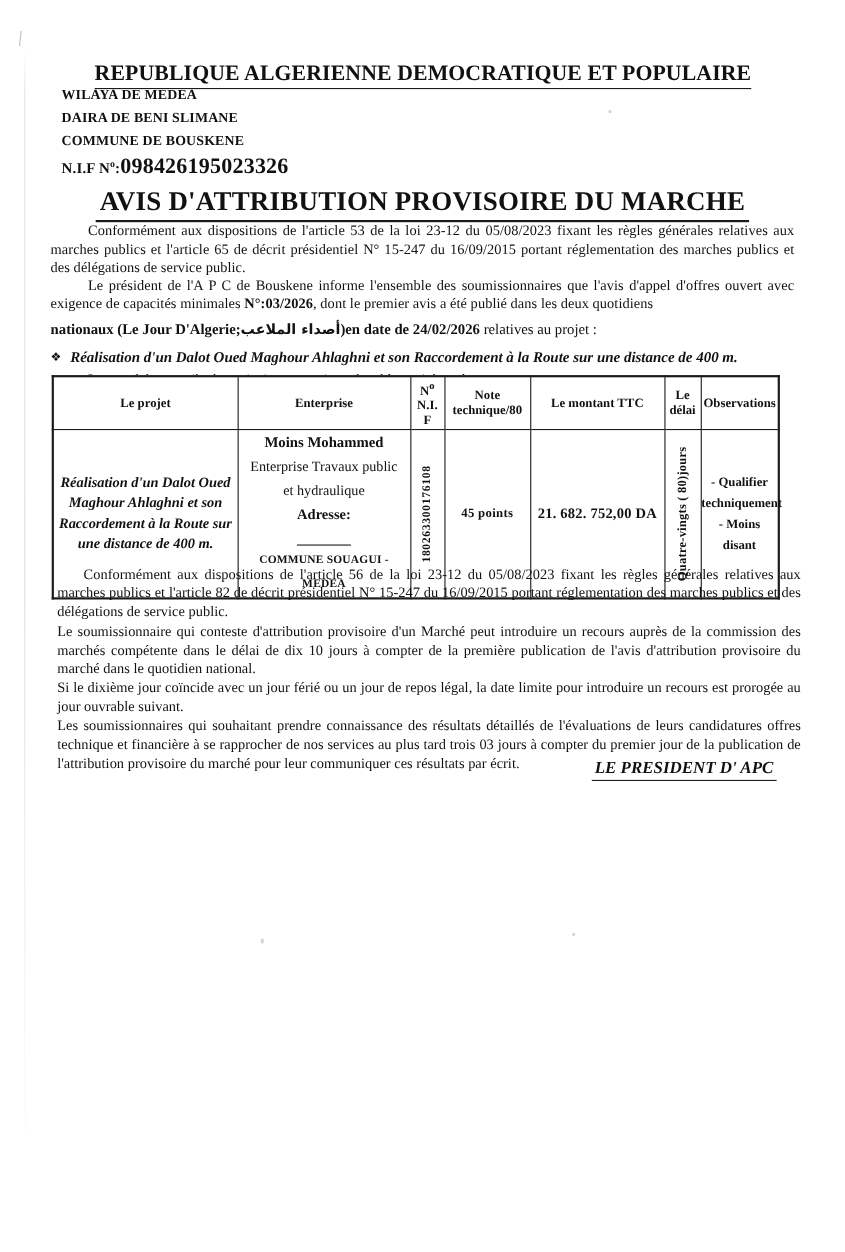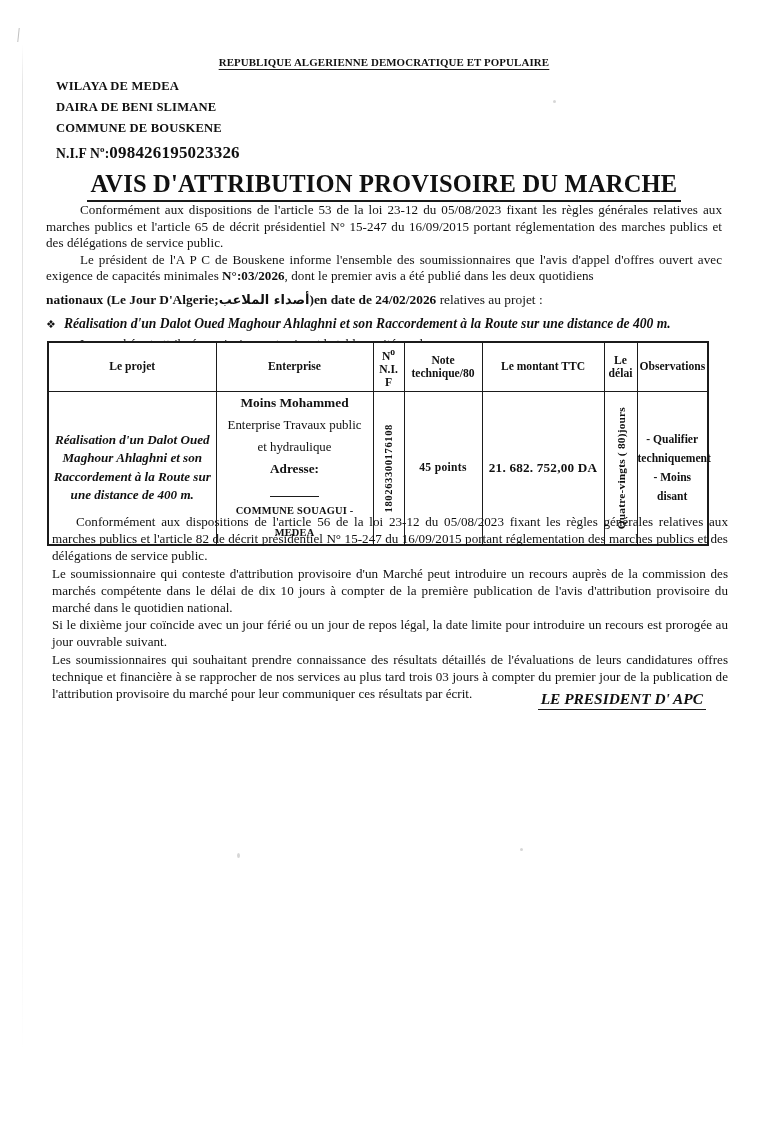--- a/index.html
+++ b/index.html
@@ -41,40 +41,40 @@
     left: 0; top: 0;
     width: 768px; height: 1138px;
   }
 
   
   .republique {
     position: absolute;
     left: 0; right: 0; top: 56px;
     text-align: center;
     font-weight: bold;
-    font-size: 11px;
+    font-size: 20px;
     letter-spacing: 0.1px;
   }
   .republique span {
     border-bottom: 1.6px solid #1a1a1a;
     padding-bottom: 1px;
     display: inline-block;
     transform: scaleX(0.99);
   }
 
   .admin-lines {
     position: absolute;
     left: 56px; top: 76px;
     font-weight: bold;
     font-size: 12.6px;
     line-height: 21px;
     letter-spacing: 0.15px;
   }
   .admin-lines .nif { font-size: 13.6px; }
-  .admin-lines .nif .num { font-size: 17px; letter-spacing: 0.2px; }
+  .admin-lines .nif .num { font-size: 20px; letter-spacing: 0.2px; }
   .admin-lines .nif sup { font-size: 9px; }
 
   
   .doc-title {
     position: absolute;
     left: 0; right: 0; top: 170px;
     text-align: center;
     font-weight: bold;
     font-size: 24.5px;
     letter-spacing: 0.2px;

